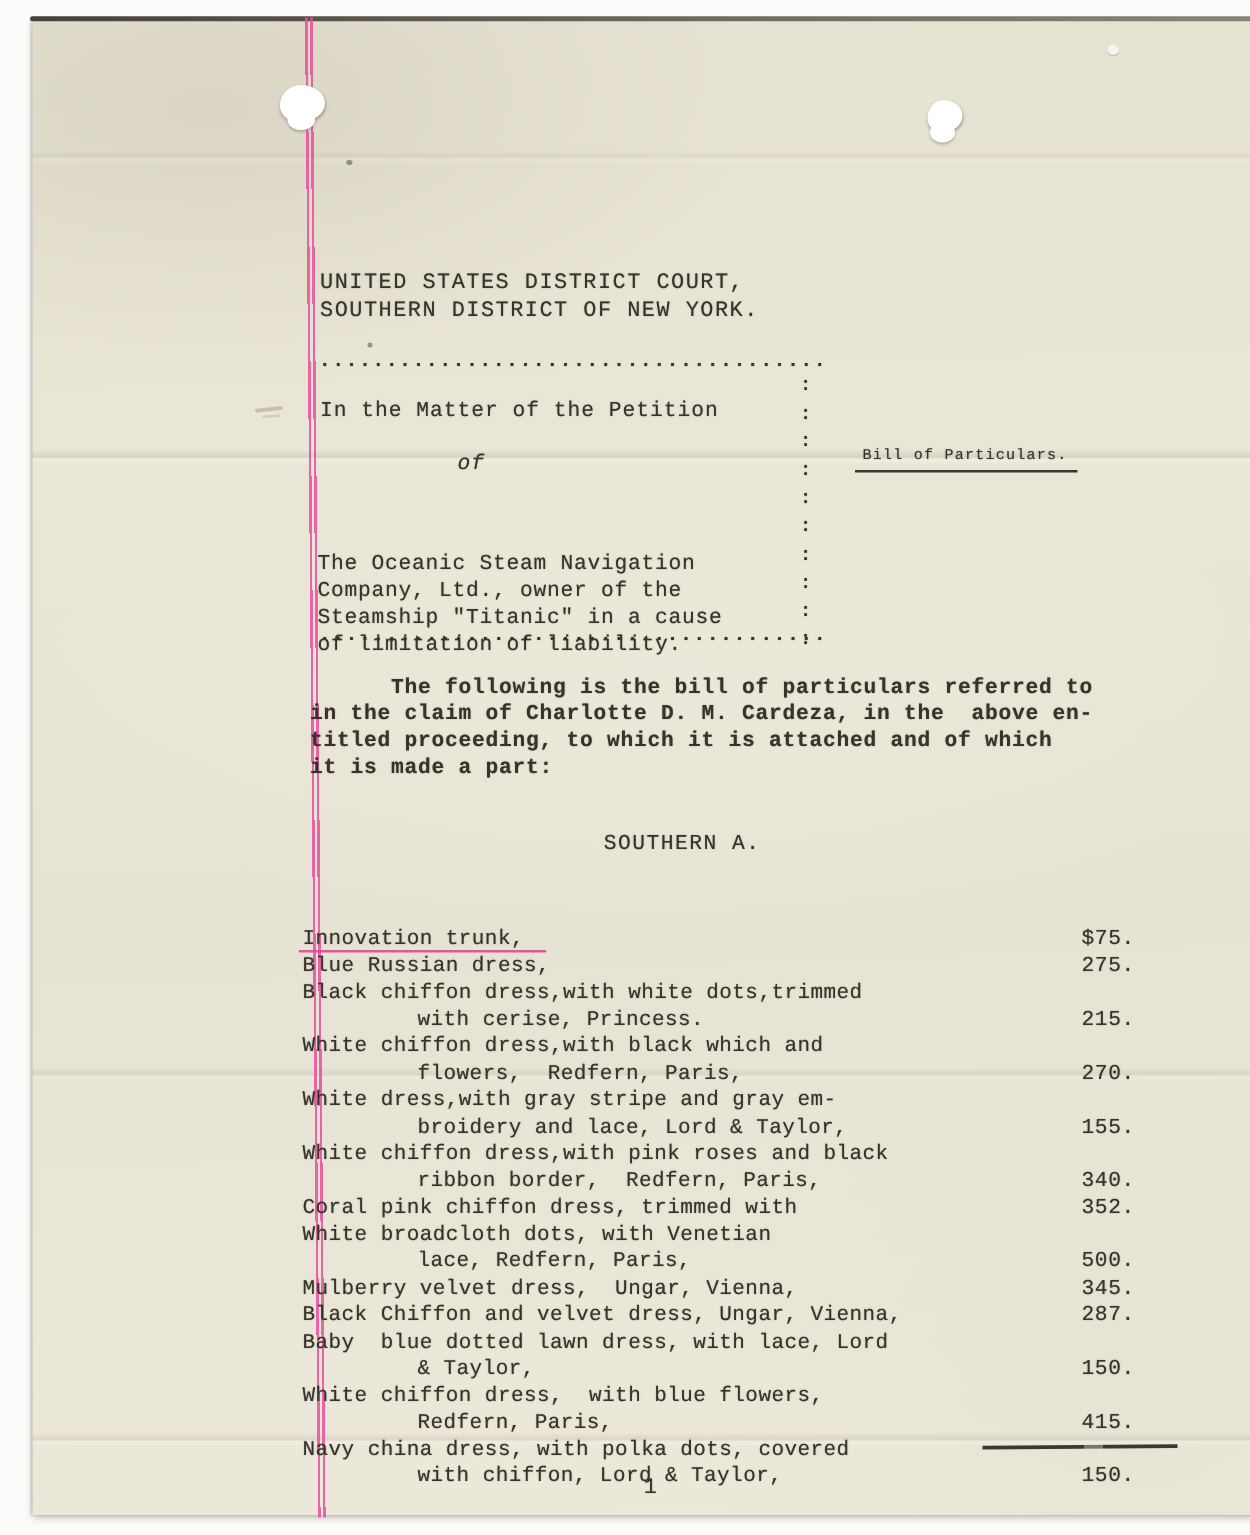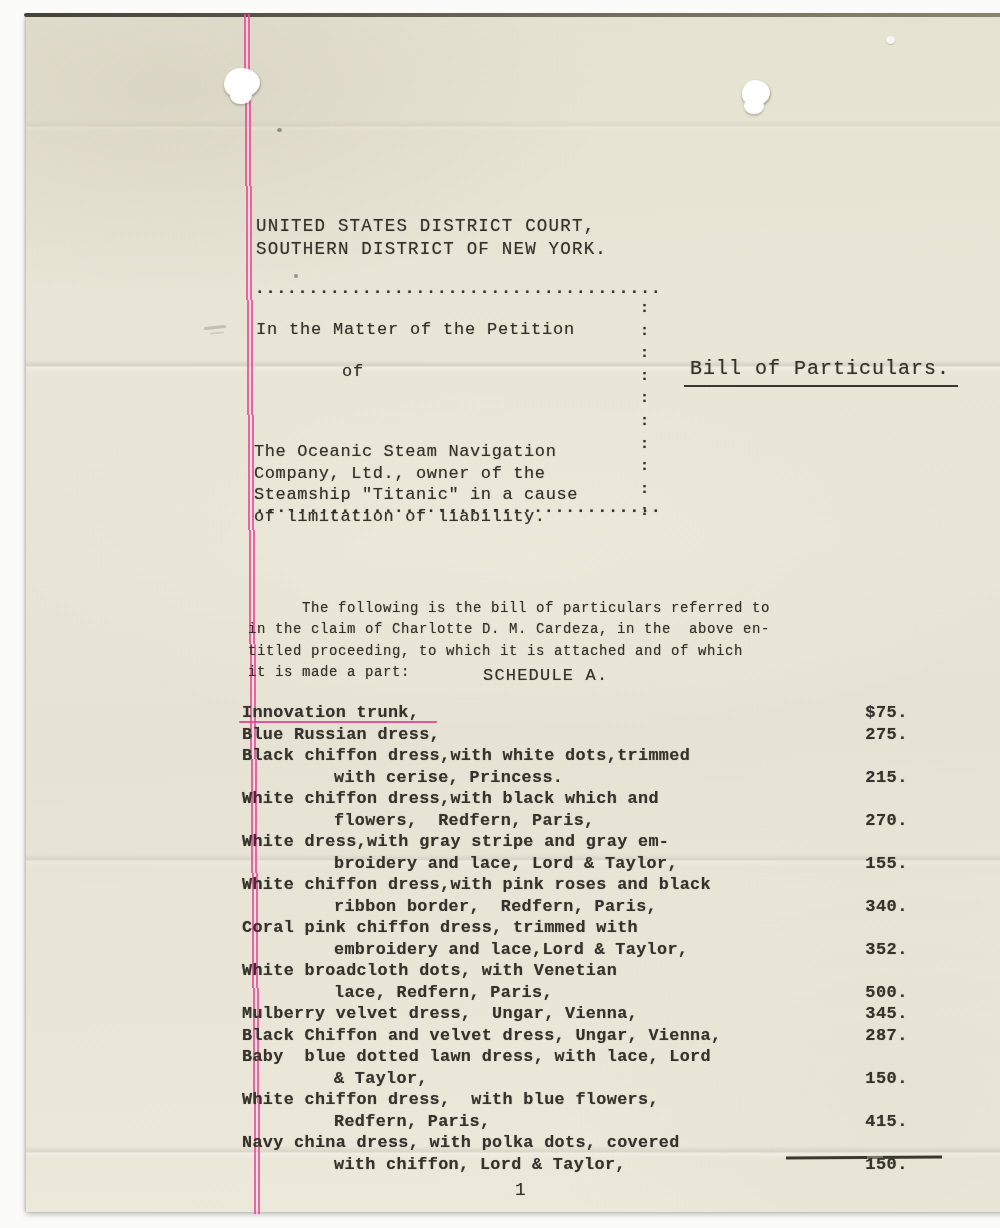--- a/index.html
+++ b/index.html
@@ -56,28 +56,28 @@
 
   .t{position:absolute;color:var(--ink);white-space:pre;z-index:2;
      text-shadow:0 0 1px rgba(54,51,44,0.55);}
 
   .court{left:230px;top:199px;font-size:17.5px;line-height:22.5px;letter-spacing:1.2px;}
   .dotrule{font-size:16px;letter-spacing:1.1px;font-weight:bold;}
   .dotrule.top{left:229px;top:264px;}
   .dotrule.bottom{left:229px;top:483px;}
   .colon-col{left:614px;top:282px;font-size:15px;line-height:22.6px;font-weight:bold;}
   .matter{left:230px;top:304px;font-size:17px;letter-spacing:0.8px;}
-  .of-word{left:316px;top:346px;font-size:17px;letter-spacing:0.8px;}
-  .bill{left:658px;top:341px;font-size:20px;letter-spacing:1px;}
+  .of-word{left:340px;top:346px;font-size:17px;letter-spacing:0.8px;font-style:italic;}
+  .bill{left:658px;top:341px;font-size:12px;letter-spacing:1px;}
   .bill span{display:inline-block;padding:0 8px 5px 6px;border-bottom:2.5px solid #3a3733;}
   .party{left:228px;top:381px;font-size:17px;line-height:21.5px;letter-spacing:0.6px;margin-top:44px;}
-  .intro{left:222px;top:582px;font-size:14px;line-height:21.4px;letter-spacing:0.6px;}
+  .intro{left:222px;top:524px;font-size:17px;line-height:21.4px;letter-spacing:0.6px;font-weight:bold;}
   .sched-title{left:457px;top:650px;font-size:17px;letter-spacing:1.2px;}
 
-  .schedule{position:absolute;left:216px;top:686px;width:676px;z-index:2;font-weight:bold;}
+  .schedule{position:absolute;left:216px;top:725px;width:676px;z-index:2;}
   .item{position:relative;color:var(--ink);text-shadow:0 0 1px rgba(54,51,44,0.55);}
   .item .line{font-size:16.8px;line-height:21.5px;letter-spacing:0.35px;white-space:pre;}
   .item .line.cont{padding-left:92px;}
   .item .price{position:absolute;right:10px;bottom:0;font-size:17px;line-height:21.5px;letter-spacing:0.5px;}
   .pink-underline{position:relative;}
   .pink-underline::after{content:"";position:absolute;left:-3px;right:-18px;bottom:-1px;height:2.4px;
     background:#e0488f;opacity:.9;border-radius:1px;}
 
   .total-rule{position:absolute;left:760px;top:1140px;width:156px;height:2.6px;z-index:2;
     background:linear-gradient(90deg,#3b382f 0 52%, rgba(59,56,47,0.65) 52% 62%, #3b382f 62%);
@@ -130,21 +130,21 @@
 Company, Ltd., owner of the
 Steamship "Titanic" in a cause
 of limitation of liability.</div>
 
   <div class="t dotrule bottom">......................................</div>
 
   <div class="t intro">      The following is the bill of particulars referred to
 in the claim of Charlotte D. M. Cardeza, in the  above en-
 titled proceeding, to which it is attached and of which
 it is made a part:</div>
-  <div class="t sched-title">SCHEDULE A.</div>
+  <div class="t sched-title">SOUTHERN A.</div>
 
   <div class="schedule">
       <div class="item">
         <div class="line"><span class="pink-underline">Innovation trunk,</span></div>
         <div class="price">$75.</div>
       </div>
       <div class="item">
         <div class="line"><span>Blue Russian dress,</span></div>
         <div class="price">275.</div>
       </div>
@@ -163,21 +163,20 @@
         <div class="line cont"><span>broidery and lace, Lord &amp; Taylor,</span></div>
         <div class="price">155.</div>
       </div>
       <div class="item">
         <div class="line"><span>White chiffon dress,with pink roses and black</span></div>
         <div class="line cont"><span>ribbon border,  Redfern, Paris,</span></div>
         <div class="price">340.</div>
       </div>
       <div class="item">
         <div class="line"><span>Coral pink chiffon dress, trimmed with</span></div>
-        <div class="line cont"><span>embroidery and lace,Lord &amp; Taylor,</span></div>
         <div class="price">352.</div>
       </div>
       <div class="item">
         <div class="line"><span>White broadcloth dots, with Venetian</span></div>
         <div class="line cont"><span>lace, Redfern, Paris,</span></div>
         <div class="price">500.</div>
       </div>
       <div class="item">
         <div class="line"><span>Mulberry velvet dress,  Ungar, Vienna,</span></div>
         <div class="price">345.</div>

